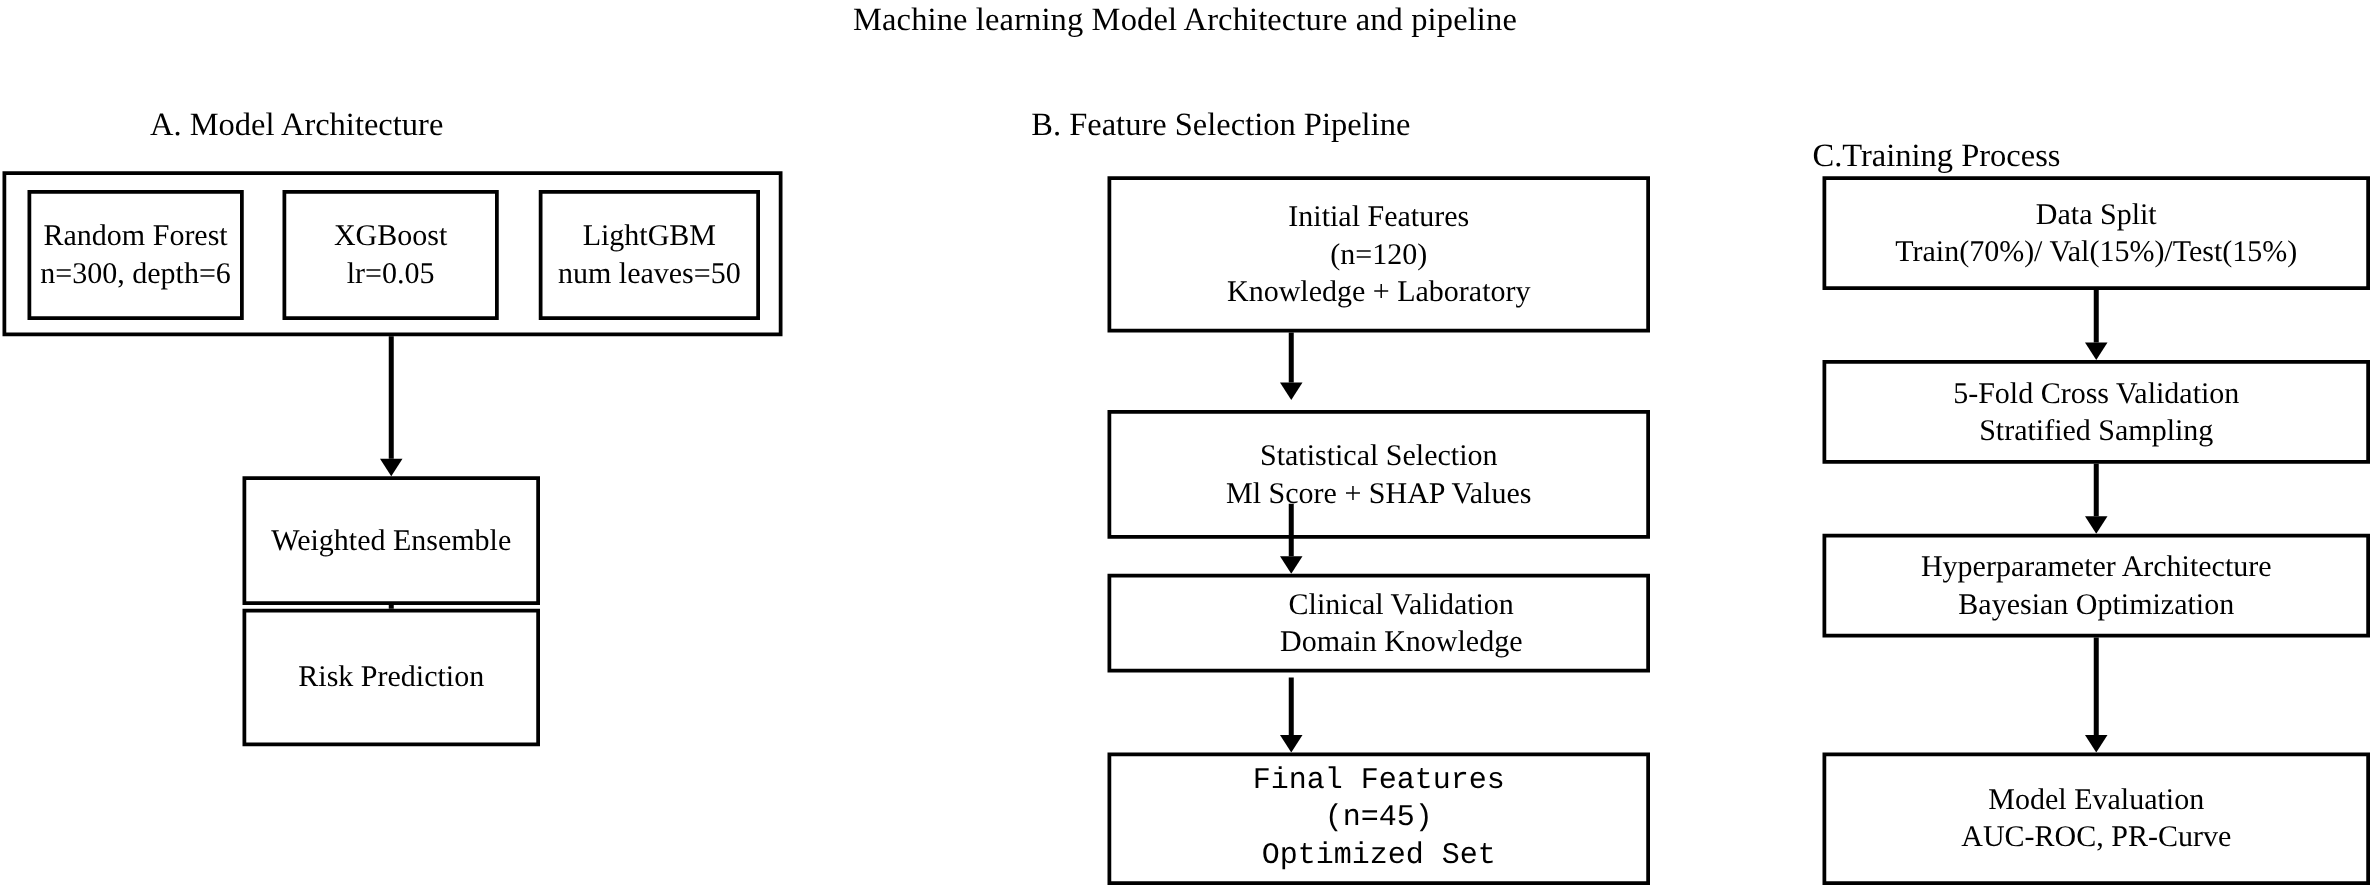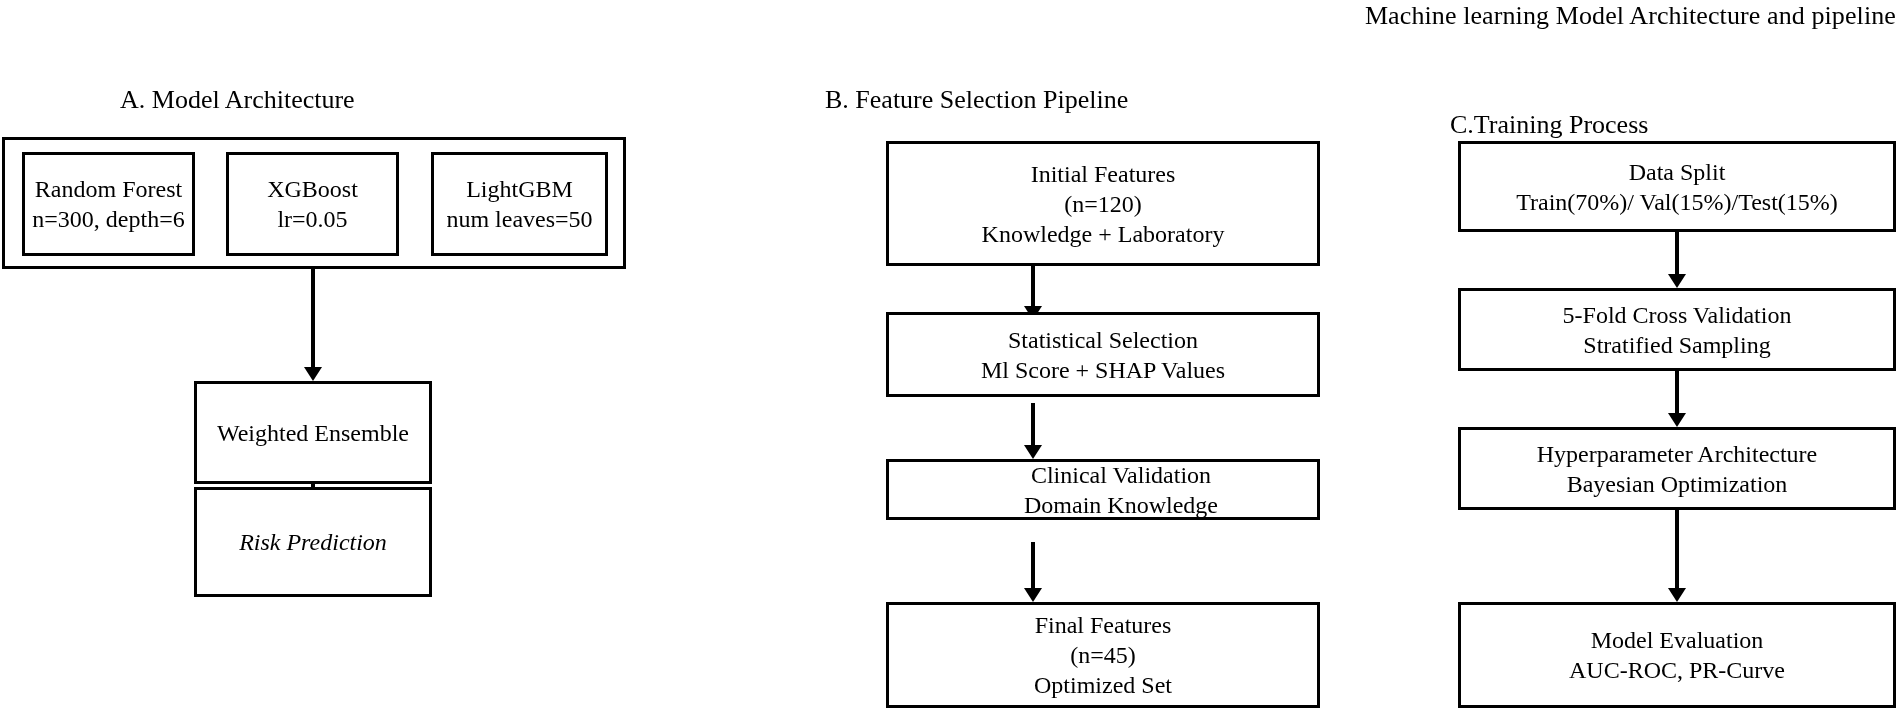--- a/index.html
+++ b/index.html
@@ -20,21 +20,21 @@
     left: 0; top: 0;
     width: 1896px;
     height: 708px;
   }
 
   .fig-title {
     position: absolute;
     left: 0;
     top: 2px;
     width: 1896px;
-    text-align: right;
+    text-align: center;
     font-size: 26px;
     line-height: 28px;
     letter-spacing: 0.1px;
     white-space: nowrap;
   }
 
   .panel-title {
     position: absolute;
     text-align: left;
     font-size: 26px;
@@ -123,58 +123,58 @@
 
   <div class="box" style="left:194px; top:381px; width:238px; height:103px;justify-content:center;">
     <span class="line">Weighted Ensemble</span>
   </div>
 
   <div class="arrow" style="left:313px; top:484px; height:45px;">
     <div class="shaft" style="height:31px;"></div>
     <div class="head" style="top:31px;"></div>
   </div>
 
-  <div class="box" style="left:194px; top:487px; width:238px; height:110px;font-style:italic;">
+  <div class="box" style="left:194px; top:487px; width:238px; height:110px;">
     <span class="line">Risk Prediction</span>
   </div>
 
   <div class="panel-title" style="left:825px; top:85px; width:460px;">B. Feature Selection Pipeline</div>
 
   <div class="box" style="left:886px; top:141px; width:434px; height:125px;">
     <span class="line">Initial Features</span>
     <span class="line">(n=120)</span>
     <span class="line">Knowledge + Laboratory</span>
   </div>
 
   <div class="arrow" style="left:1033px; top:266px; height:54px;">
     <div class="shaft" style="height:40px;"></div>
     <div class="head" style="top:40px;"></div>
   </div>
 
-  <div class="box" style="left:886px; top:312px; width:434px; height:85px;">
+  <div class="box" style="left:886px; top:328px; width:434px; height:103px;">
     <span class="line">Statistical Selection</span>
     <span class="line">Ml Score + SHAP Values</span>
   </div>
 
   <div class="arrow" style="left:1033px; top:403px; height:56px;">
     <div class="shaft" style="height:42px;"></div>
     <div class="head" style="top:42px;"></div>
   </div>
 
-  <div class="box" style="left:886px; top:459px; width:434px; height:61px;padding-left:36px;">
+  <div class="box" style="left:886px; top:459px; width:434px; height:79px;padding-left:36px;">
     <span class="line">Clinical Validation</span>
     <span class="line">Domain Knowledge</span>
   </div>
 
   <div class="arrow" style="left:1033px; top:542px; height:60px;">
     <div class="shaft" style="height:46px;"></div>
     <div class="head" style="top:46px;"></div>
   </div>
 
-  <div class="box" style="left:886px; top:602px; width:434px; height:106px;">
+  <div class="box" style="left:886px; top:602px; width:434px; height:106px;font-family:Liberation Mono, monospace;">
     <span class="line">Final Features</span>
     <span class="line">(n=45)</span>
     <span class="line">Optimized Set</span>
   </div>
 
   <div class="panel-title" style="left:1450px; top:85px; width:446px;margin-top:25px;">C.Training Process</div>
 
   <div class="box" style="left:1458px; top:141px; width:438px; height:91px;">
     <span class="line">Data Split</span>
     <span class="line">Train(70%)/ Val(15%)/Test(15%)</span>

